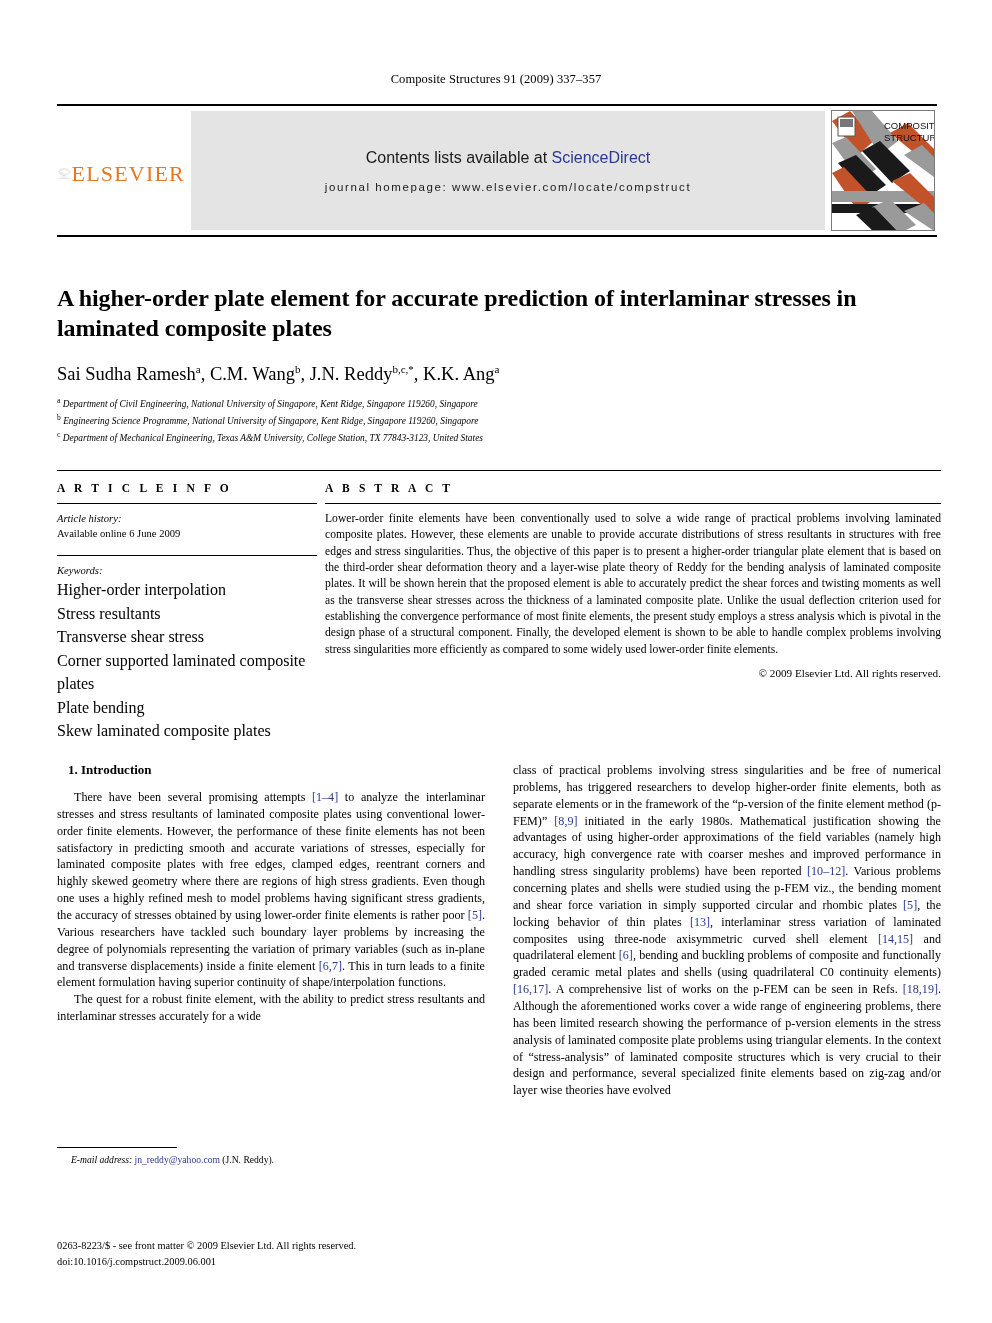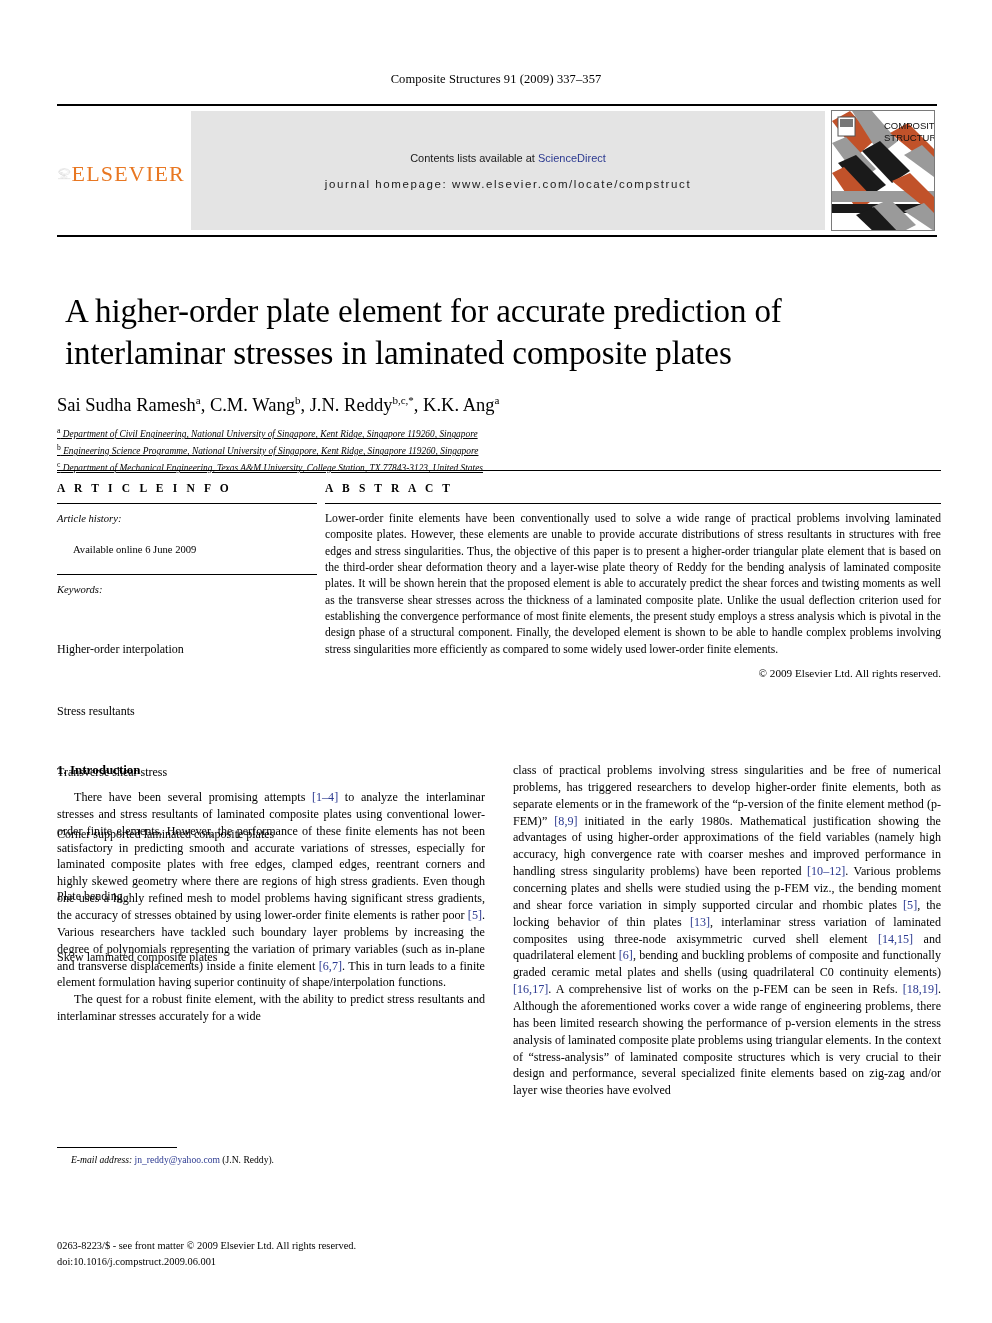--- a/index.html
+++ b/index.html
@@ -76,21 +76,21 @@
     flex: 1 1 auto;
     background: #e4e4e4;
     display: flex;
     flex-direction: column;
     align-items: center;
     justify-content: center;
     margin: 5px 6px 5px 6px;
   }
   .contents-line {
     font-family: "Liberation Sans", sans-serif;
-    font-size: 11px;
+    font-size: 16px;
     color: #1a1a1a;
     margin-bottom: 14px;
   }
   .contents-line .sd {
     color: #2b3990;
   }
   .journal-title {
     font-family: "Liberation Serif", serif;
     font-size: 33px;
     color: #111;
@@ -115,40 +115,39 @@
   }
 
   
   .title-block {
     position: absolute;
     top: 283px;
     left: 57px;
     width: 884px;
   }
   .paper-title {
-    font-size: 33px;
+    font-size: 24px;
     line-height: 1.26;
     font-family: "Liberation Serif", serif;
-    font-weight: normal;
-    margin: 8px;
+    font-weight: bold;
+    margin: 0;
     letter-spacing: -0.1px;
   }
   .authors {
     margin-top: 20px;
     font-size: 18.5px;
     font-family: "Liberation Serif", serif;
   }
   .authors sup { font-size: 11px; vertical-align: super; }
   .affiliations {
     margin-top: 9px;
     font-size: 9.4px;
     font-style: italic;
     line-height: 1.47;
     font-family: "Liberation Serif", serif;
-    text-decoration: underline;
   }
   .affiliations sup { font-style: normal; font-size: 7.6px; vertical-align: super;}
   .aff-line { white-space: nowrap; }
 
   
   .info-abstract {
     position: absolute;
     top: 470px;
     left: 57px;
     width: 884px;
@@ -168,26 +167,26 @@
   }
   .rule { border-top: 1px solid #000; margin: 0 0 7px 0; }
   .info-label {
     font-style: italic;
     font-size: 10.6px;
     margin: 0;
     line-height: 1.45;
   }
   .info-text {
     font-size: 10.6px;
-    margin: 16px;
+    margin: 0;
     line-height: 1.45;
   }
   .kw-block { margin-top: 13px; }
   .kw-list { margin: 0; padding: 0; list-style: none; }
-  .kw-list li { font-size: 12px; line-height: 1.47; margin-top: 44px; }
+  .kw-list li { font-size: 16px; line-height: 1.47; }
   .abs-body {
     font-size: 11.6px;
     line-height: 1.41;
     text-align: justify;
     margin: 0;
   }
   .copyright {
     text-align: right;
     font-size: 11.2px;
     margin-top: 9px;
@@ -199,21 +198,21 @@
     top: 762px;
     left: 57px;
     width: 884px;
     display: flex;
     gap: 28px;
   }
   .mcol { width: 428px; flex: 0 0 428px; }
   .h2 {
     font-size: 13px;
     font-weight: bold;
-    margin: 0 0 11px 0;
+    margin: 0 0 11px 11px;
     font-family: "Liberation Serif", serif;
   }
   .para {
     font-size: 12.1px;
     line-height: 1.395;
     text-align: justify;
     margin: 0;
     text-indent: 17px;
   }
   .para.cont { text-indent: 0; }

